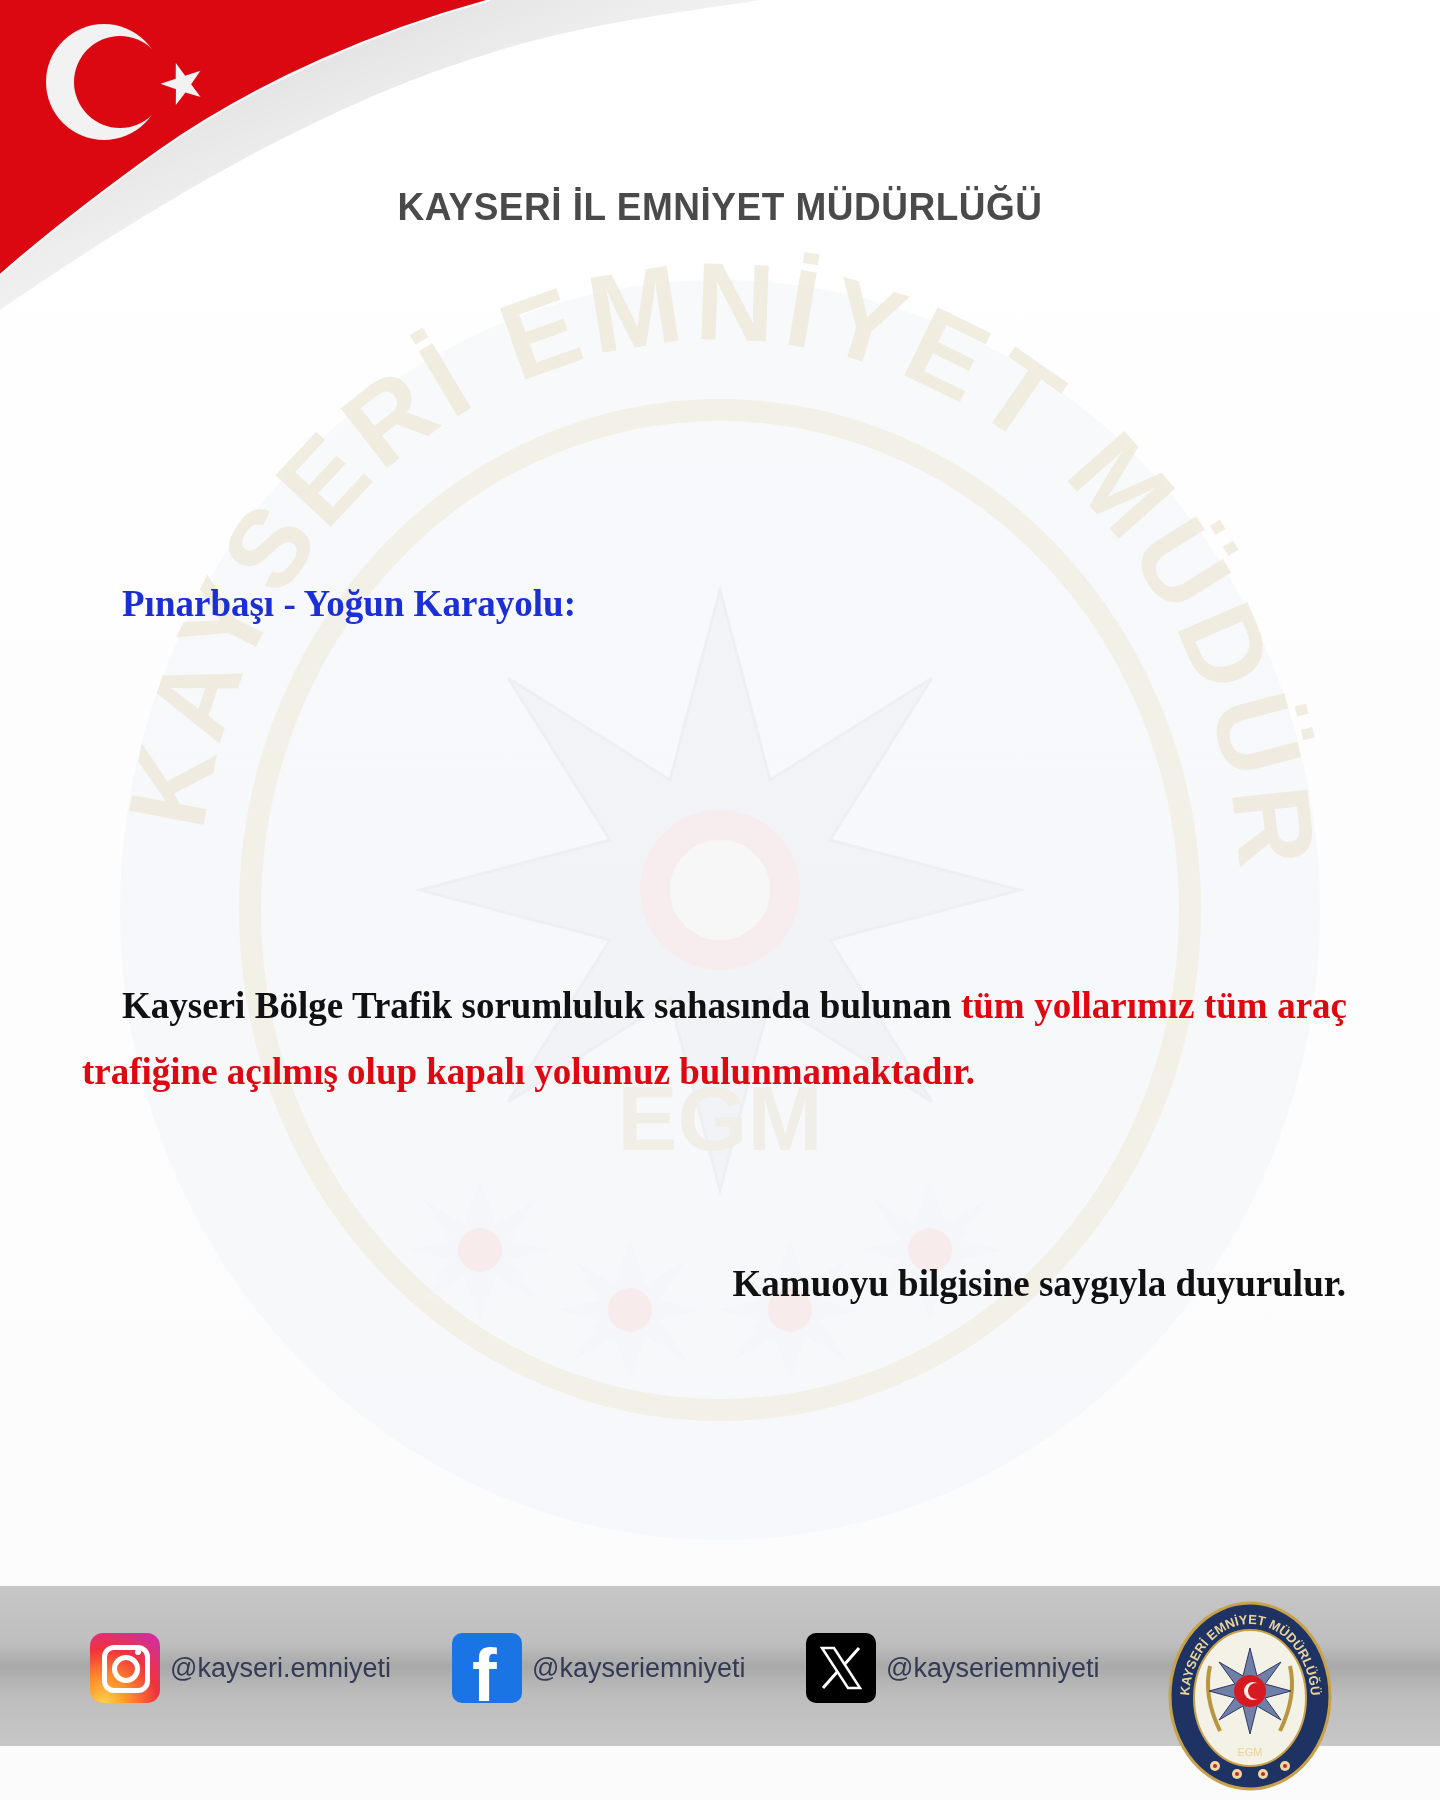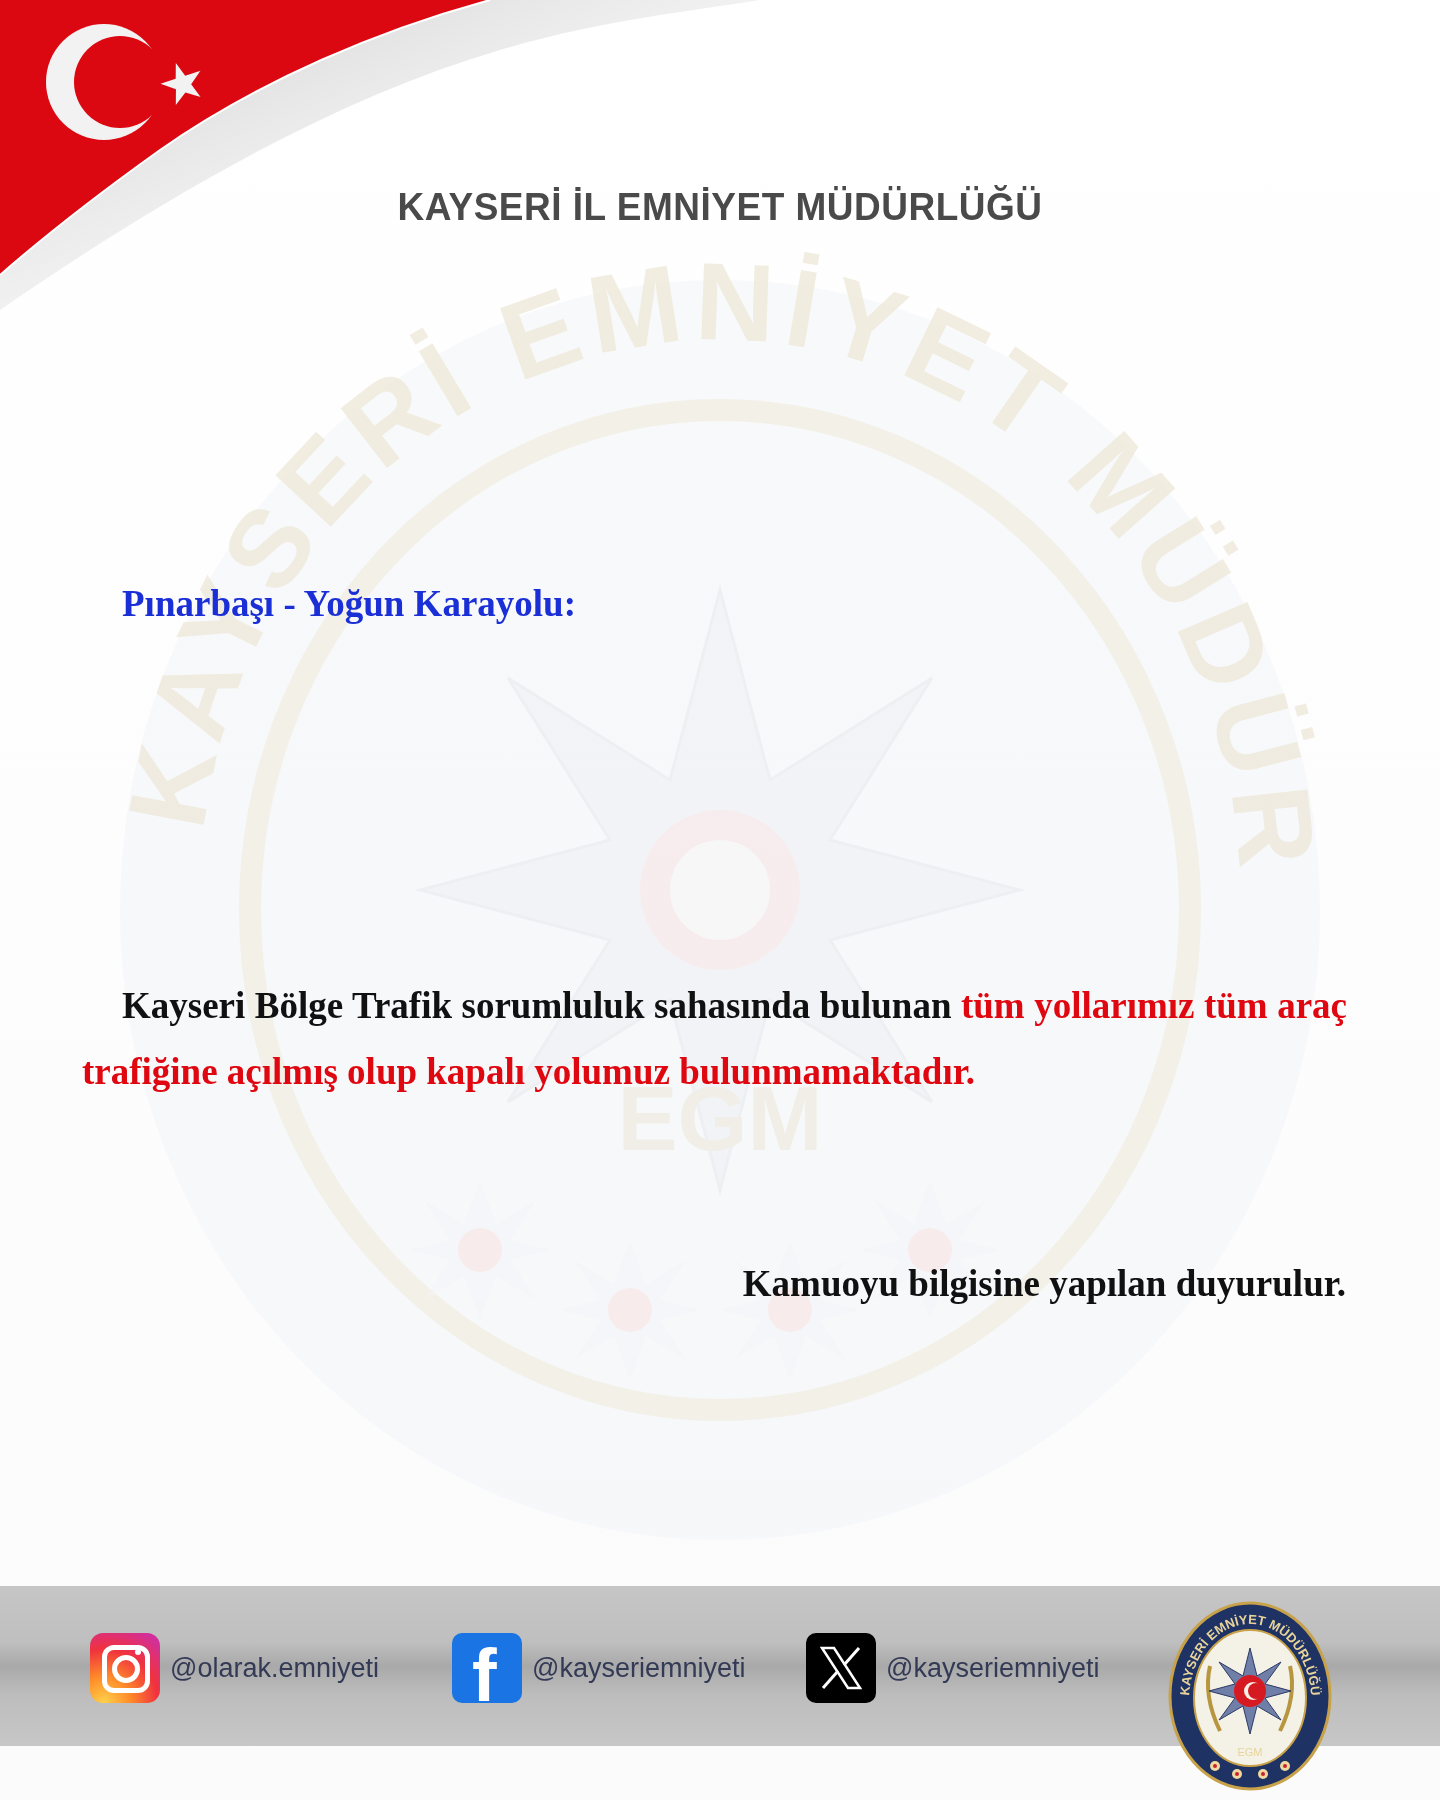--- a/index.html
+++ b/index.html
@@ -113,31 +113,31 @@
   </svg>
 
   <div class="org-header">KAYSERİ İL EMNİYET MÜDÜRLÜĞÜ</div>
 
 
   <div class="road-heading">Pınarbaşı - Yoğun Karayolu:</div>
 
 
   <div class="para para2"><span>Kayseri Bölge Trafik sorumluluk sahasında bulunan </span><span class="red">tüm yollarımız tüm araç trafiğine açılmış olup kapalı yolumuz bulunmamaktadır.</span></div>
 
-  <div class="closing">Kamuoyu bilgisine yapılan duyurulur.</div>
+  <div class="closing">Kamuoyu bilgisine saygıyla duyurulur.</div>
 
   <div class="footer"></div>
 
   <div class="social" style="left:90px;">
     <div class="ico ico-ig">
       <div class="ring"></div>
         <div class="lens"></div>
         <div class="dot"></div>
     </div>
-    <span class="social-handle">@olarak.emniyeti</span>
+    <span class="social-handle">@kayseri.emniyeti</span>
   </div>
 
   <div class="social" style="left:452px;">
     <div class="ico ico-fb">
         <span>f</span>
       </div>
     <span class="social-handle">@kayseriemniyeti</span>
   </div>
 
   <div class="social" style="left:806px;">

